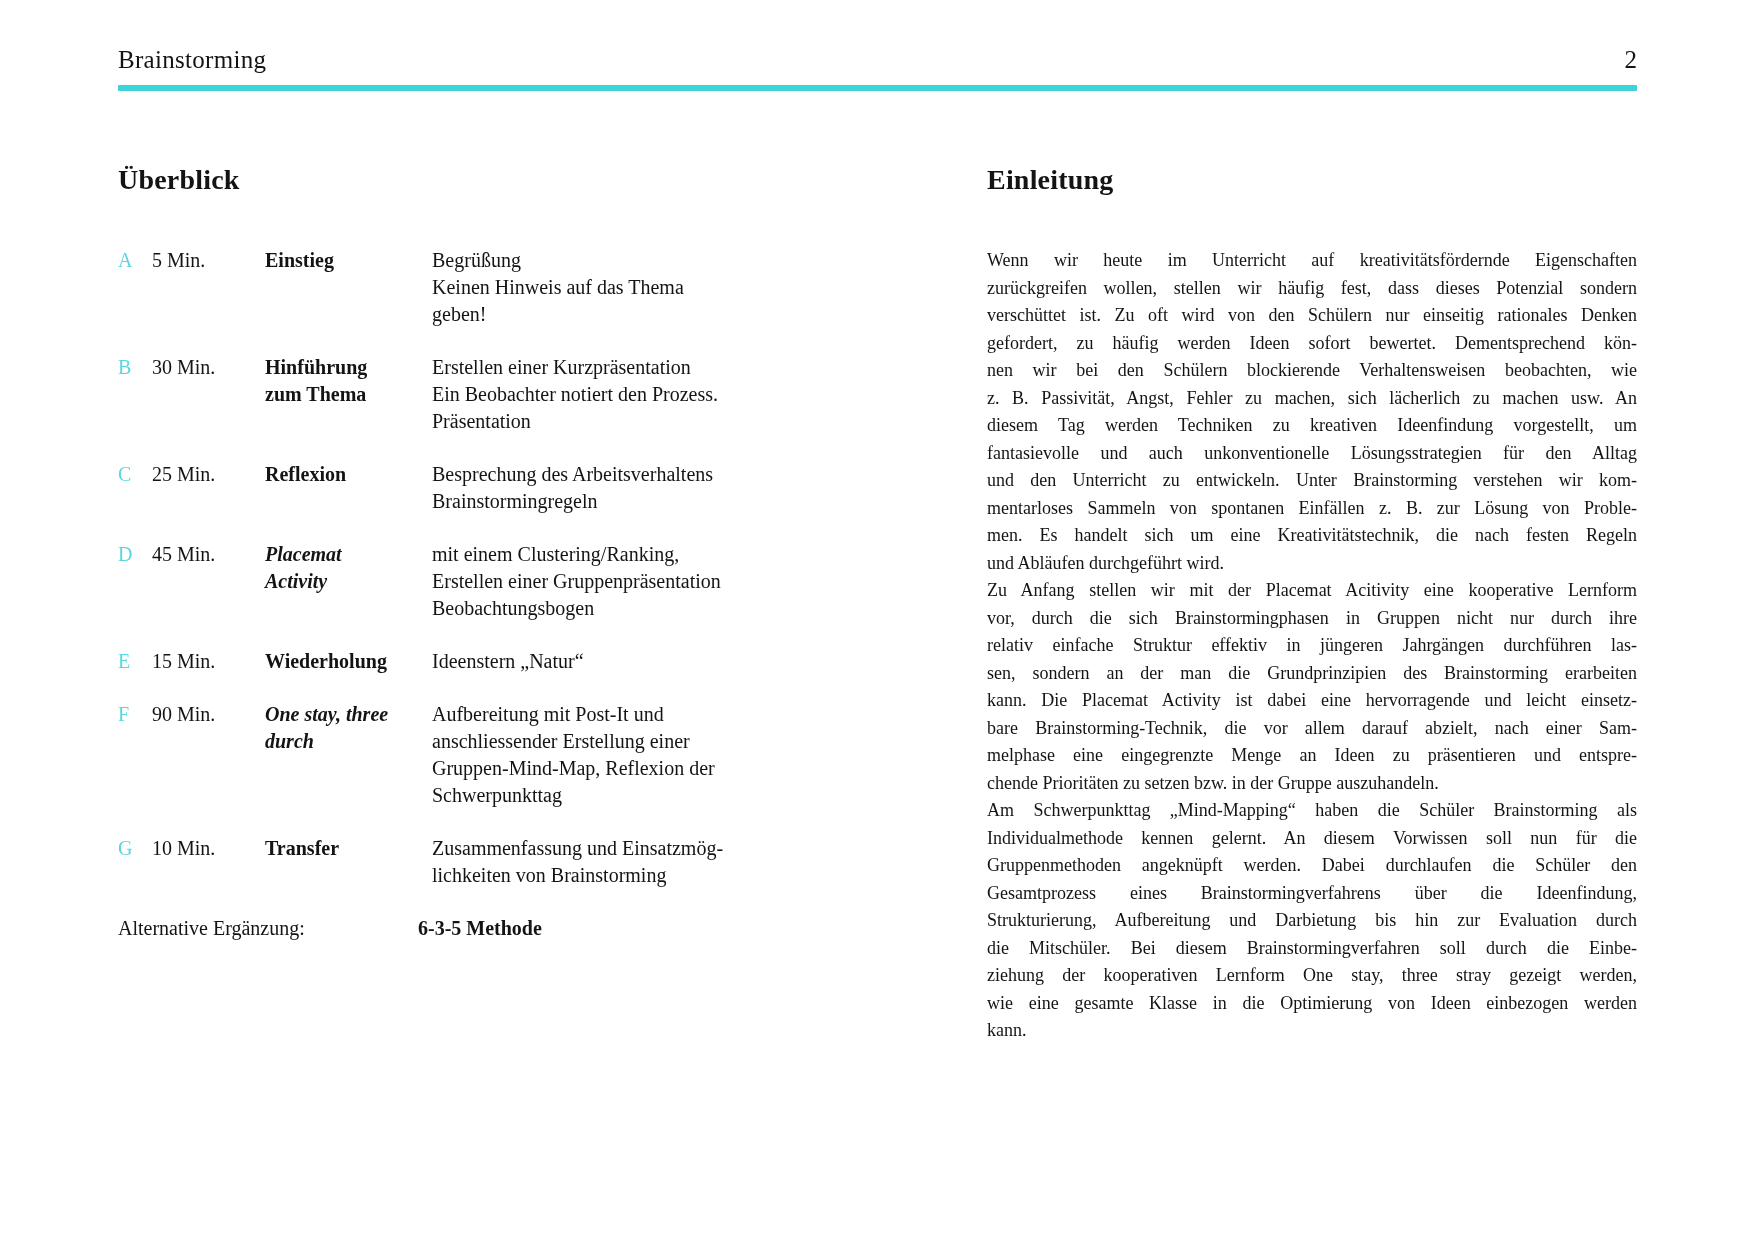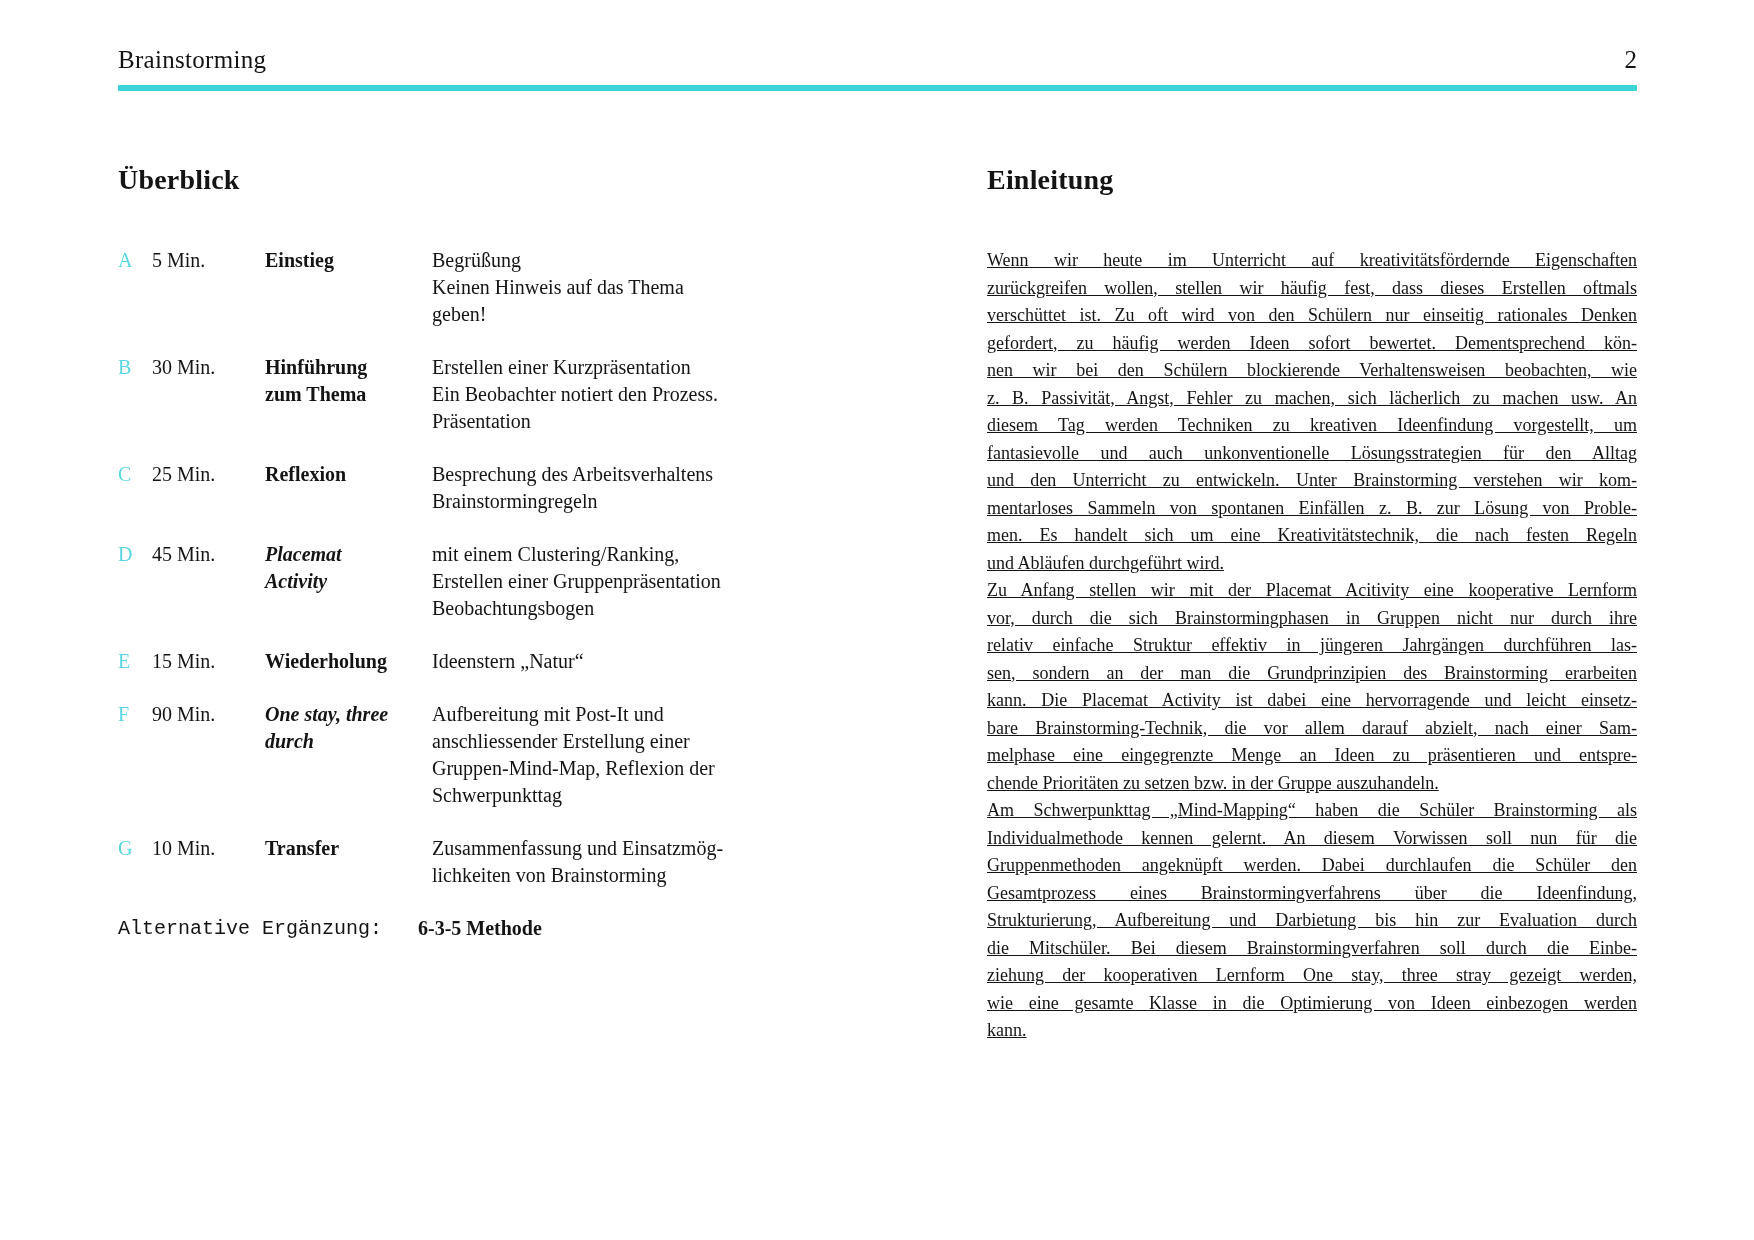--- a/index.html
+++ b/index.html
@@ -24,25 +24,25 @@
   .col-right{flex:0 0 650px;box-sizing:border-box;}
   .sec-heading{font-size:28px;font-weight:bold;margin:0 0 52px 0;line-height:30px;letter-spacing:.2px;}
   
   .ovrow{display:flex;margin-bottom:26px;font-size:20px;line-height:27px;}
   .ovrow .lbl{flex:0 0 34px;font-weight:normal;}
   .ovrow .dur{flex:0 0 113px;}
   .ovrow .ttl{flex:0 0 167px;font-weight:bold;}
   .ovrow .ttl.em{font-style:italic;}
   .ovrow .dsc{flex:1 1 auto;}
   .ovfooter{display:flex;margin-top:26px;font-size:20px;line-height:27px;}
-  .ovfooter .flabel{flex:0 0 300px;font-family:Liberation Mono, monospace;}
+  .ovfooter .flabel{flex:0 0 300px;}
   .ovfooter .fvalue{font-weight:bold;}
   
   .intro{font-size:18px;line-height:27.5px;}
-  .intro .ln{text-align:justify;text-align-last:justify;text-decoration:underline;}
+  .intro .ln{text-align:justify;text-align-last:justify;}
   .intro .ln.ln-last{text-align-last:left;}
   .ln{white-space:normal;}
 </style>
 </head>
 <body>
 
 <div class="page">
 
   <div class="hdr">
     <span class="title">Brainstorming</span>
@@ -150,21 +150,21 @@
         <div class="flabel">Alternative Ergänzung:</div>
         <div class="fvalue">6-3-5 Methode</div>
       </div>
     </div>
 
     <div class="col-right">
       <h2 class="sec-heading">Einleitung</h2>
       <div class="intro">
         <div>
             <div class="ln">Wenn wir heute im Unterricht auf kreativitätsfördernde Eigenschaften</div>
-            <div class="ln">zurückgreifen wollen, stellen wir häufig fest, dass dieses Erstellen oftmals</div>
+            <div class="ln">zurückgreifen wollen, stellen wir häufig fest, dass dieses Potenzial sondern</div>
             <div class="ln">verschüttet ist. Zu oft wird von den Schülern nur einseitig rationales Denken</div>
             <div class="ln">gefordert, zu häufig werden Ideen sofort bewertet. Dementsprechend kön-</div>
             <div class="ln">nen wir bei den Schülern blockierende Verhaltensweisen beobachten, wie</div>
             <div class="ln">z. B. Passivität, Angst, Fehler zu machen, sich lächerlich zu machen usw. An</div>
             <div class="ln">diesem Tag werden Techniken zu kreativen Ideenfindung vorgestellt, um</div>
             <div class="ln">fantasievolle und auch unkonventionelle Lösungsstrategien für den Alltag</div>
             <div class="ln">und den Unterricht zu entwickeln. Unter Brainstorming verstehen wir kom-</div>
             <div class="ln">mentarloses Sammeln von spontanen Einfällen z. B. zur Lösung von Proble-</div>
             <div class="ln">men. Es handelt sich um eine Kreativitätstechnik, die nach festen Regeln</div>
             <div class="ln ln-last">und Abläufen durchgeführt wird.</div>

